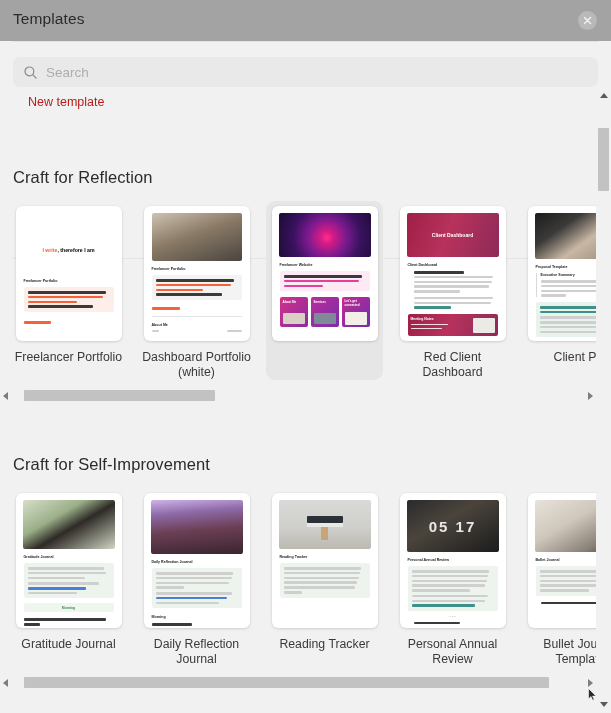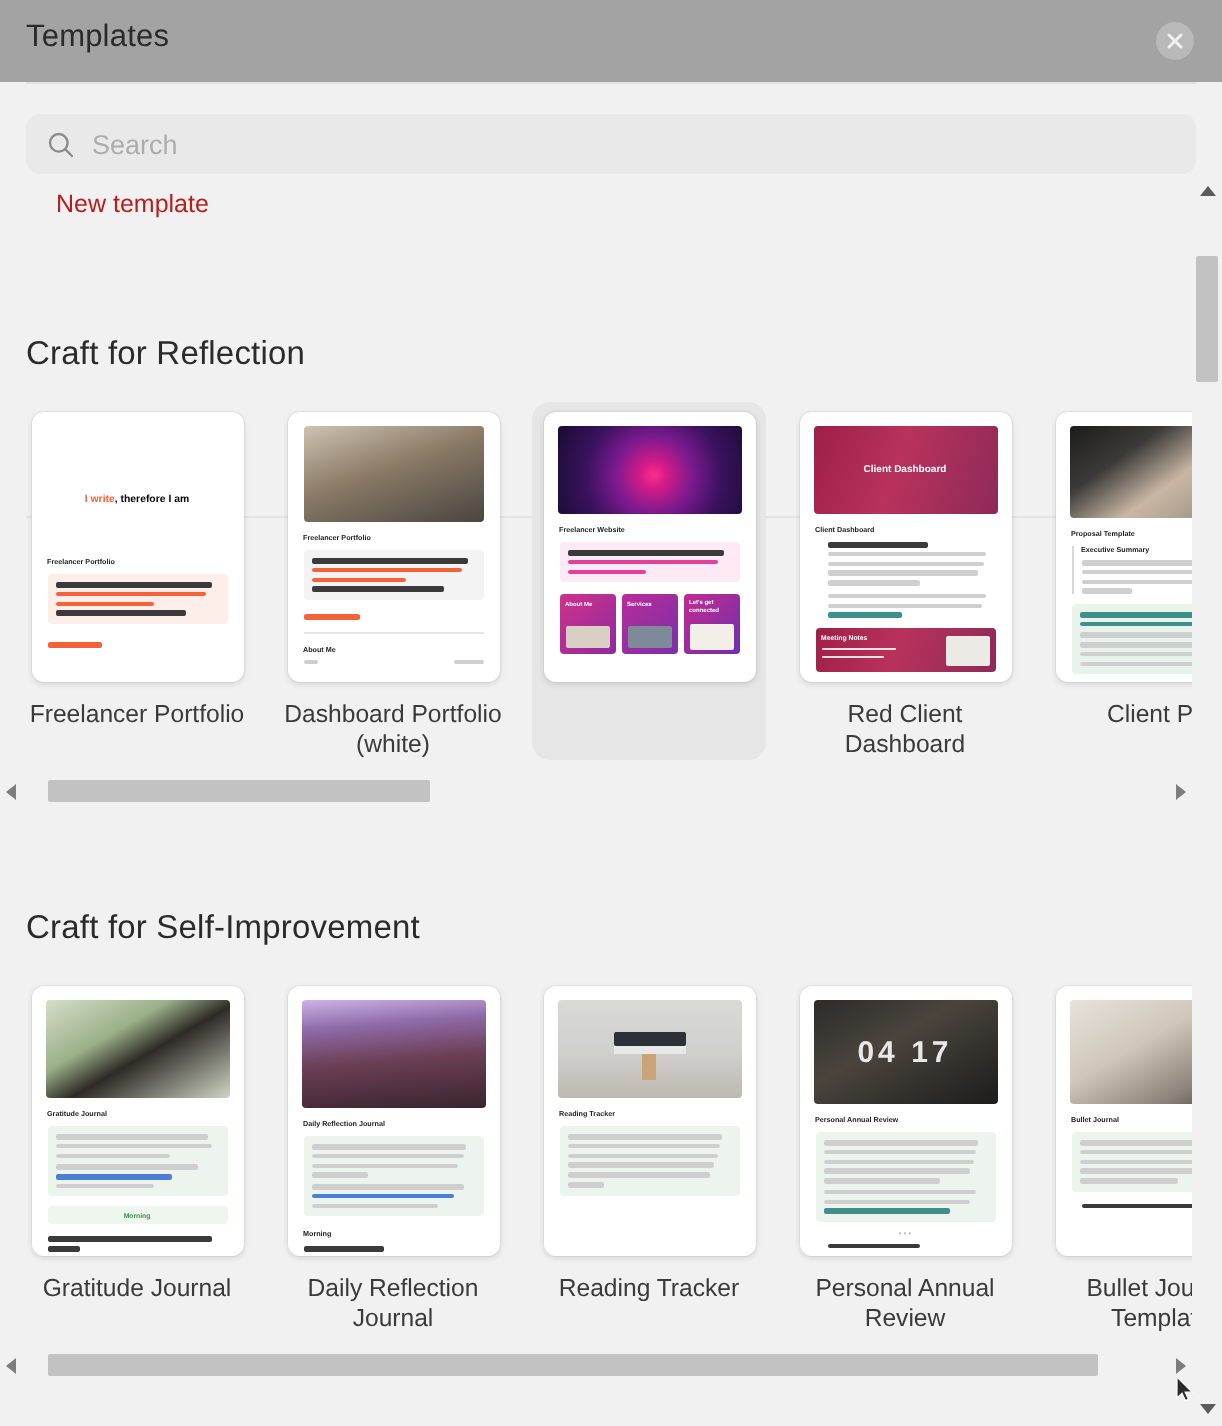--- a/index.html
+++ b/index.html
@@ -389,21 +389,21 @@
                   <div class="t-line ln-gray" style="width:88%"></div>
                   <div class="t-line ln-gray" style="width:22%;margin-bottom:0"></div>
                 </div>
               </div>
             </div>
             <div class="tile-label">Reading Tracker</div>
           </div>
 
           <div class="tile">
             <div class="thumb">
-              <div class="t-hero photo-clock" style="height:52px;margin:7px 7px 0;width:92px;border-radius:2px;display:flex;align-items:center;justify-content:center;color:#e8e8e8;font-size:15px;font-weight:bold;letter-spacing:2px;">04 17</div>
+              <div class="t-hero photo-clock" style="height:52px;margin:7px 7px 0;width:92px;border-radius:2px;display:flex;align-items:center;justify-content:center;color:#e8e8e8;font-size:15px;font-weight:bold;letter-spacing:2px;">05 17</div>
               <div class="t-pad" style="padding-top:6px;">
                 <div class="t-head">Personal Annual Review</div>
                 <div class="t-box box-greenish">
                   <div class="t-line ln-gray" style="width:95%"></div>
                   <div class="t-line ln-gray" style="width:94%"></div>
                   <div class="t-line ln-gray" style="width:92%"></div>
                   <div class="t-line ln-gray" style="width:90%"></div>
                   <div class="t-line ln-gray" style="width:72%"></div>
                   <div class="t-line ln-gray" style="width:94%;margin-top:3px;"></div>
                   <div class="t-line ln-gray" style="width:90%"></div>

